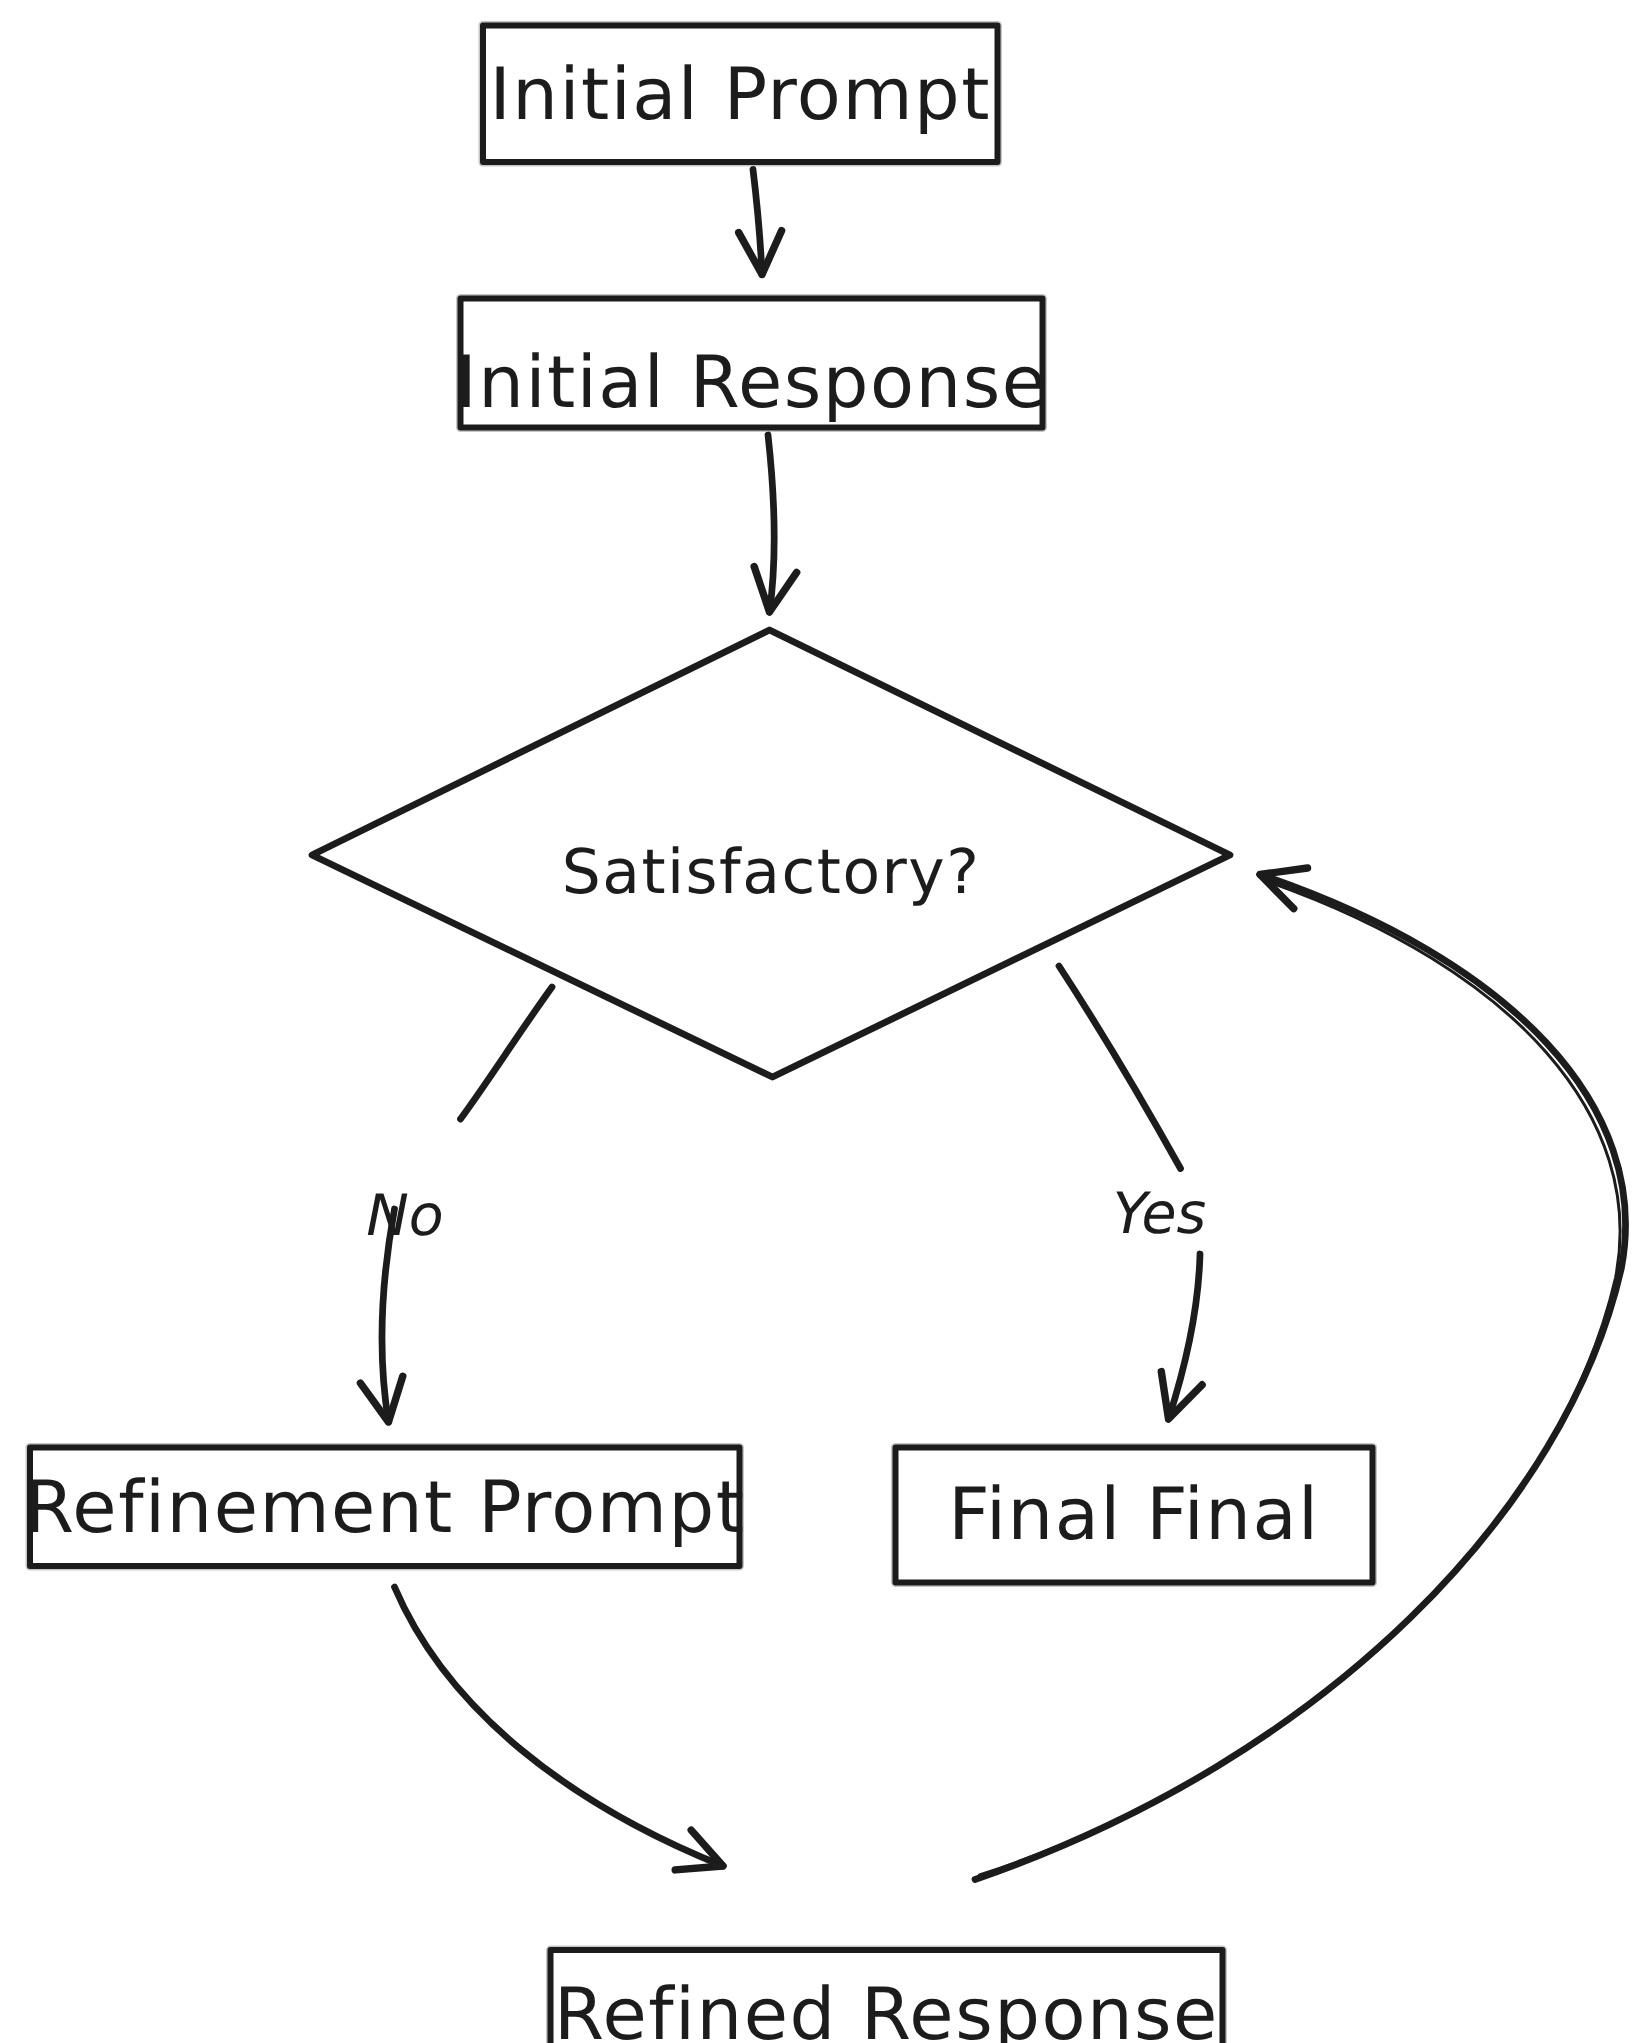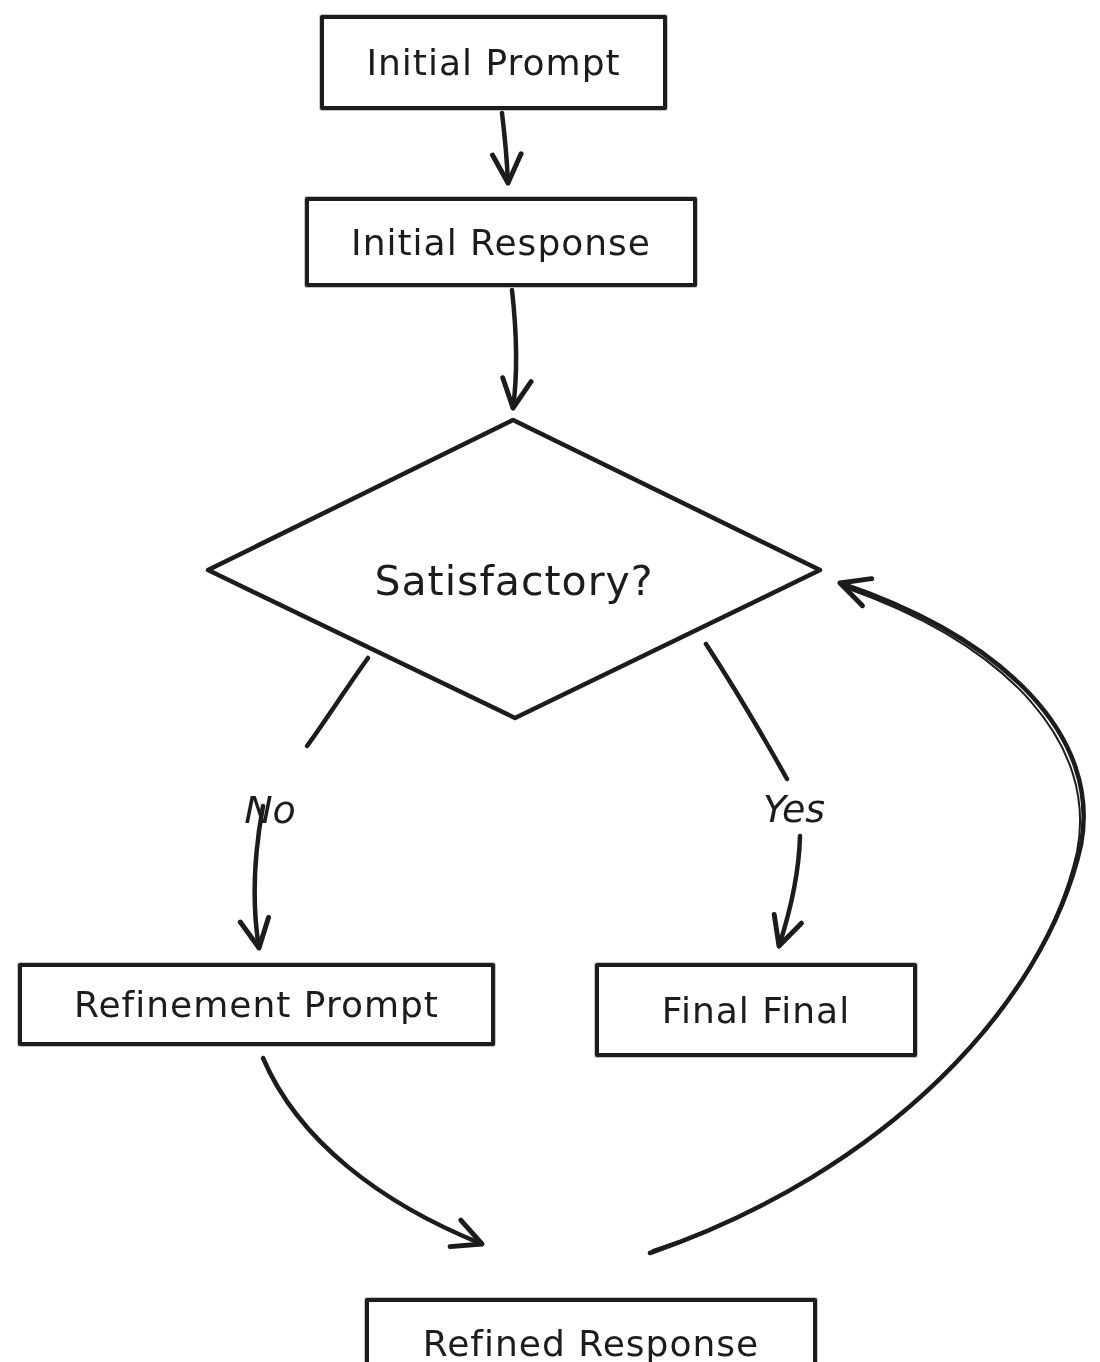--- a/index.html
+++ b/index.html
@@ -25,48 +25,48 @@
   }
   .node {
     position: absolute;
     box-sizing: border-box;
     background: #ffffff;
     border: 4px solid #1c1c1c;
     border-radius: 2px;
     display: flex;
     align-items: center;
     justify-content: center;
-    font-size: 36px;
+    font-size: 48px;
     letter-spacing: 1px;
     white-space: nowrap;
     box-shadow: 0 0 0 1px rgba(28,28,28,0.25);
   }
   .node-initial-prompt   { left: 320px; top: 15px;   width: 347px; height: 95px; }
-  .node-initial-response { left: 305px; top: 197px;  width: 392px; height: 90px; }
+  .node-initial-response { left: 305px; top: 197px;  width: 392px; height: 90px; align-items: flex-end; }
   .node-refinement-prompt{ left: 18px;  top: 963px;  width: 477px; height: 83px; }
   .node-final-output     { left: 595px; top: 963px;  width: 322px; height: 94px; }
   .node-refined-response { left: 365px; top: 1253px; width: 452px; height: 90px; margin-top: 45px; }
   .diamond-label {
     position: absolute;
     left: 514px;
     top: 581px;
     transform: translate(-50%, -50%);
     font-size: 41px;
     letter-spacing: 1px;
     white-space: nowrap;
   }
   .edge-label {
     position: absolute;
     transform: translate(-50%, -50%);
     font-size: 38px;
     font-style: italic;
     white-space: nowrap;
   }
   .edge-label-no  { left: 270px; top: 810px; }
-  .edge-label-yes { left: 794px; top: 809px; font-style: italic; }
+  .edge-label-yes { left: 773px; top: 809px; font-style: italic; }
 </style>
 </head>
 <body>
 
 <div class="canvas">
 
   <svg class="wires" viewBox="0 0 1100 1362">
     <defs>
       <marker id="arrowhead" viewBox="-34 -20 40 40" refX="0" refY="0" markerWidth="44" markerHeight="44" markerUnits="userSpaceOnUse" orient="auto">
         <path d="M -26,-13 L 0,0 L -26,13" fill="none" stroke="#1c1c1c" stroke-width="4.5" stroke-linecap="round" stroke-linejoin="round"></path>

